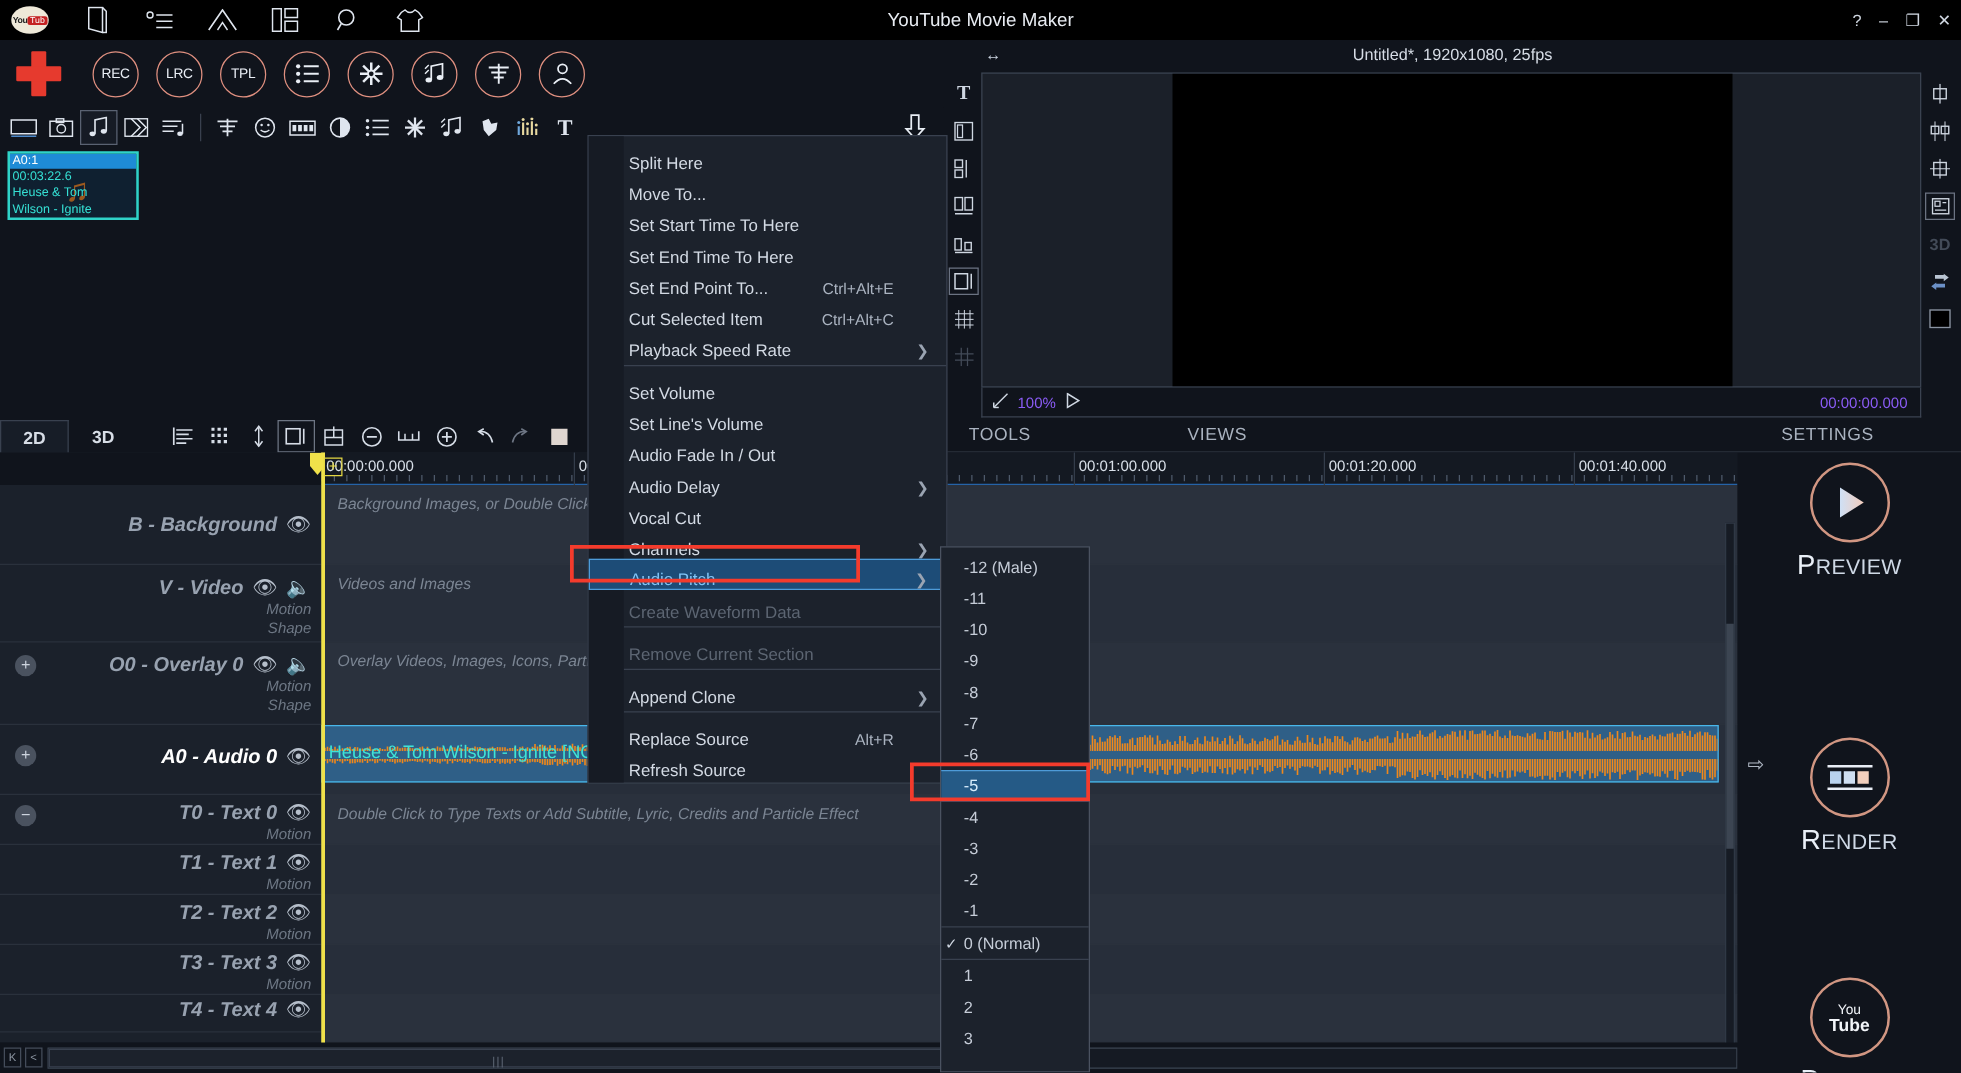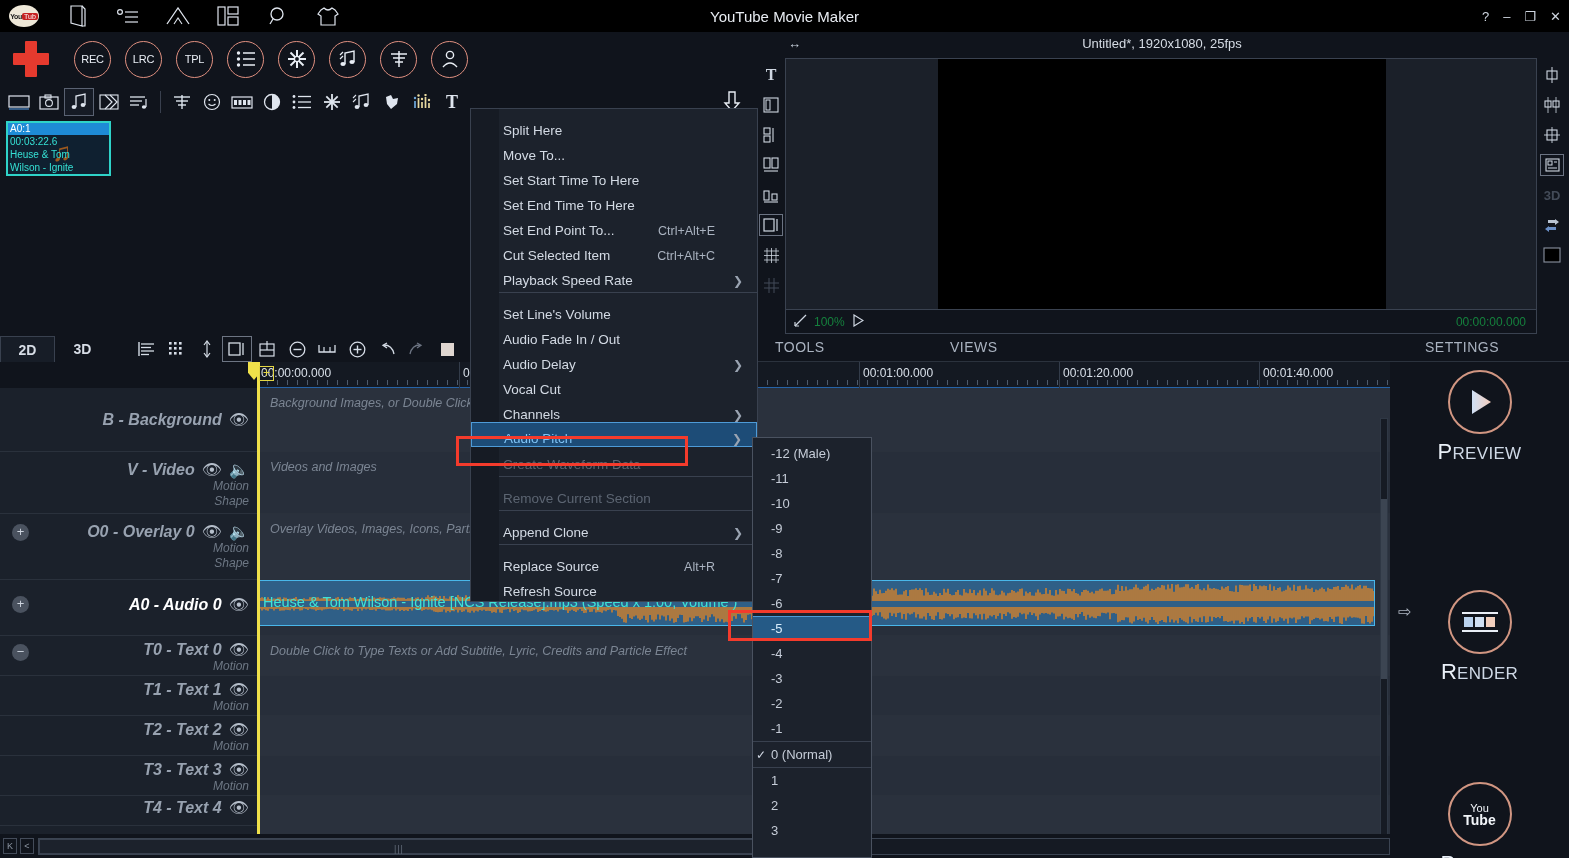--- a/index.html
+++ b/index.html
@@ -99,21 +99,21 @@
   .sb-ic.sel{border:1px solid #6b7382;}
   .sb-ic.dis{color:#434b58;}
   .prev-canvas{
     position:absolute;left:30px;top:26px;width:752px;height:252px;
     background:#1b2029;border:1px solid #3a4250;
   }
   .prev-video{position:absolute;left:152px;top:0;width:448px;height:250px;background:#000;}
   .prev-bottom{
     position:absolute;left:30px;top:278px;width:752px;height:24px;
     border:1px solid #3a4250;border-top:none;display:flex;align-items:center;
-    font-size:12px;color:#15803d;
+    font-size:12px;color:#8b5cf6;
   }
   .pb-left{display:flex;align-items:center;gap:7px;padding-left:8px;}
   .pb-right{margin-left:auto;padding-right:10px;font-size:12px;}
 
   
   .tabsrow{
     position:absolute;left:755px;top:335px;width:814px;height:27px;background:#10141c;
     border-bottom:1px solid #2b323d;
   }
   .tabsrow .tab{ position:absolute;top:4px;font-size:14px;color:#aab3c0;letter-spacing:.5px;}
@@ -2136,20 +2136,23 @@
         <div class="ctx-item">
           <span>Cut Selected Item</span>
           <span class="acc">Ctrl+Alt+C</span>
         </div>
         <div class="ctx-item">
           <span>Playback Speed Rate</span>
           <span class="arrow">❯</span>
         </div>
         <div class="ctx-sep"></div>
         <div class="ctx-item">
+          <span>Set Volume</span>
+        </div>
+        <div class="ctx-item">
           <span>Set Line's Volume</span>
         </div>
         <div class="ctx-item">
           <span>Audio Fade In / Out</span>
         </div>
         <div class="ctx-item">
           <span>Audio Delay</span>
           <span class="arrow">❯</span>
         </div>
         <div class="ctx-item">

